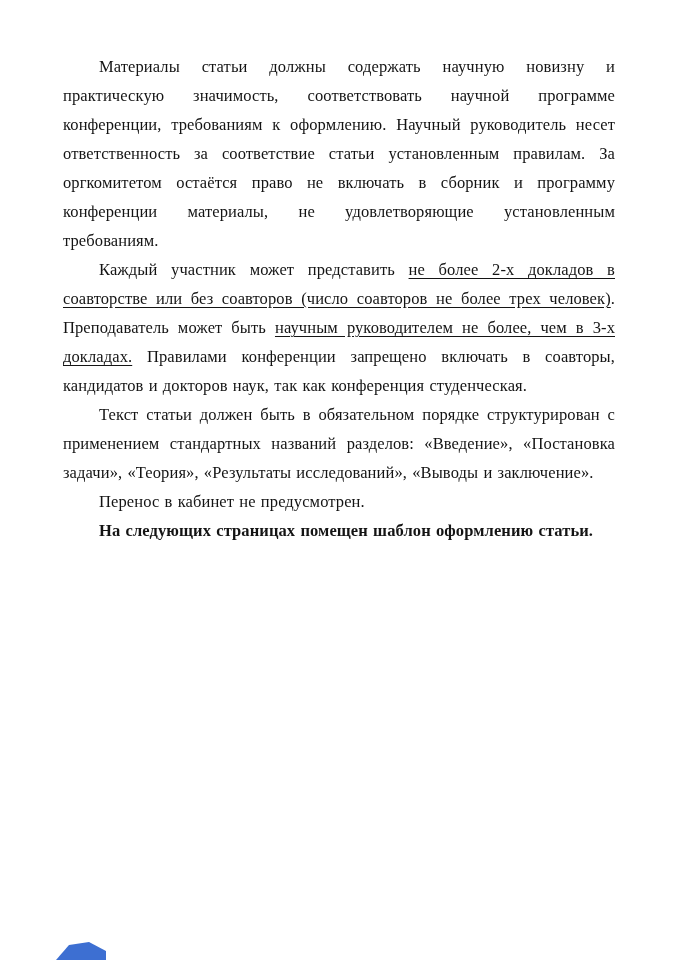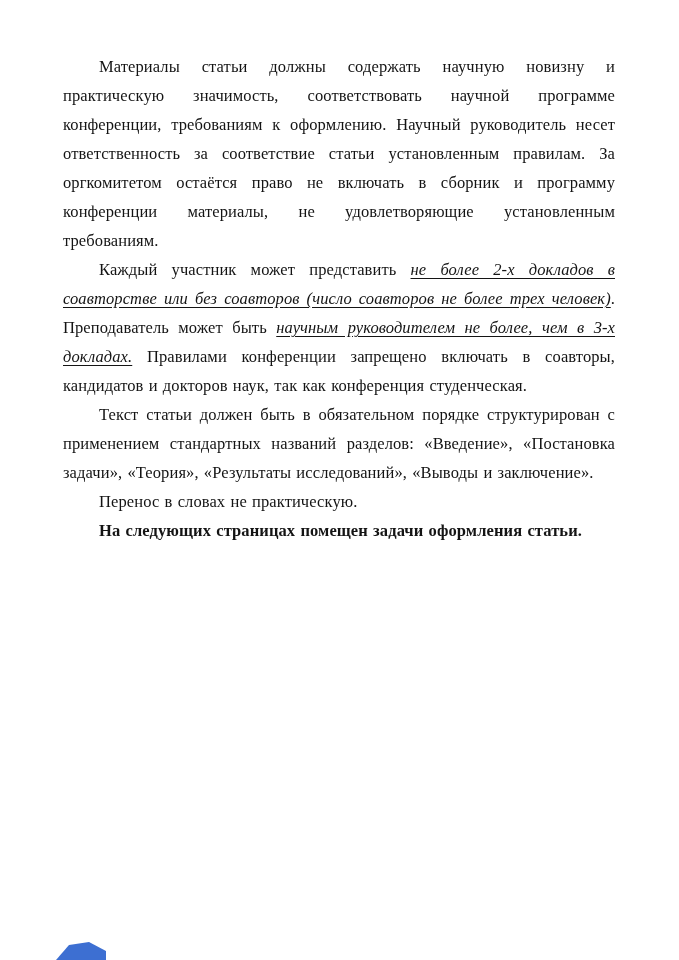--- a/index.html
+++ b/index.html
@@ -26,40 +26,40 @@
   .para {
     margin: 0;
     font-size: 16.5px;
     line-height: 29px;
     text-align: justify;
     text-indent: 36px;
     letter-spacing: 0.1px;
     word-spacing: 1px;
   }
   .run { text-decoration: none; }
-  .run-underline { text-decoration: underline; text-underline-offset: 3px; font-style: italic; }
+  .run-underline { text-decoration: underline; text-underline-offset: 3px; }
   .run-bold { font-weight: bold; }
   .blue-fragment {
     position: absolute;
     left: 56px;
     bottom: 0;
     width: 50px;
     height: 18px;
   }
 </style>
 </head>
 <body>
 
 <div class="page">
   <div class="doc-body">
       <p class="para"><span class="run">Материалы статьи должны содержать научную новизну и практическую значимость, соответствовать научной программе конференции, требованиям к оформлению. Научный руководитель несет ответственность за соответствие статьи установленным правилам. За оргкомитетом остаётся право не включать в сборник и программу конференции материалы, не удовлетворяющие установленным требованиям.</span></p>
       <p class="para"><span class="run">Каждый участник может представить </span><span class="run-underline">не более 2-х докладов в соавторстве или без соавторов (число соавторов не более трех человек)</span><span class="run">. Преподаватель может быть </span><span class="run-underline">научным руководителем не более, чем в 3-х докладах.</span><span class="run"> Правилами конференции запрещено включать в соавторы, кандидатов и докторов наук, так как конференция студенческая.</span></p>
       <p class="para"><span class="run">Текст статьи должен быть в обязательном порядке структурирован с применением стандартных названий разделов: «Введение», «Постановка задачи», «Теория», «Результаты исследований»,  «Выводы и заключение».</span></p>
-      <p class="para"><span class="run">Перенос в словах не практическую.</span></p>
-      <p class="para"><span class="run-bold">На следующих страницах помещен задачи оформления статьи.</span></p>
+      <p class="para"><span class="run">Перенос в кабинет не предусмотрен.</span></p>
+      <p class="para"><span class="run-bold">На следующих страницах помещен шаблон оформлению статьи.</span></p>
     </div>
 
   <div class="blue-fragment">
     <svg width="50" height="18" viewBox="0 0 50 18">
       <polygon points="0,18 13,3 33,0 50,9 50,18" fill="#3d6fd2"></polygon>
     </svg>
   </div>
 </div>
 
 </body></html>

